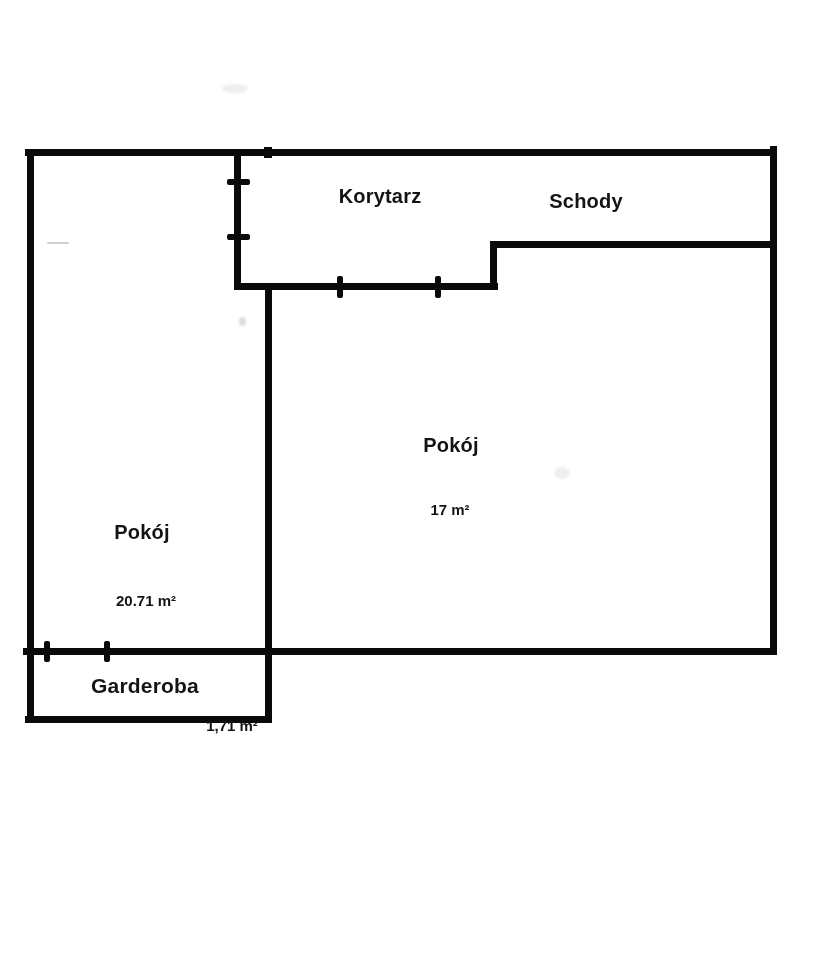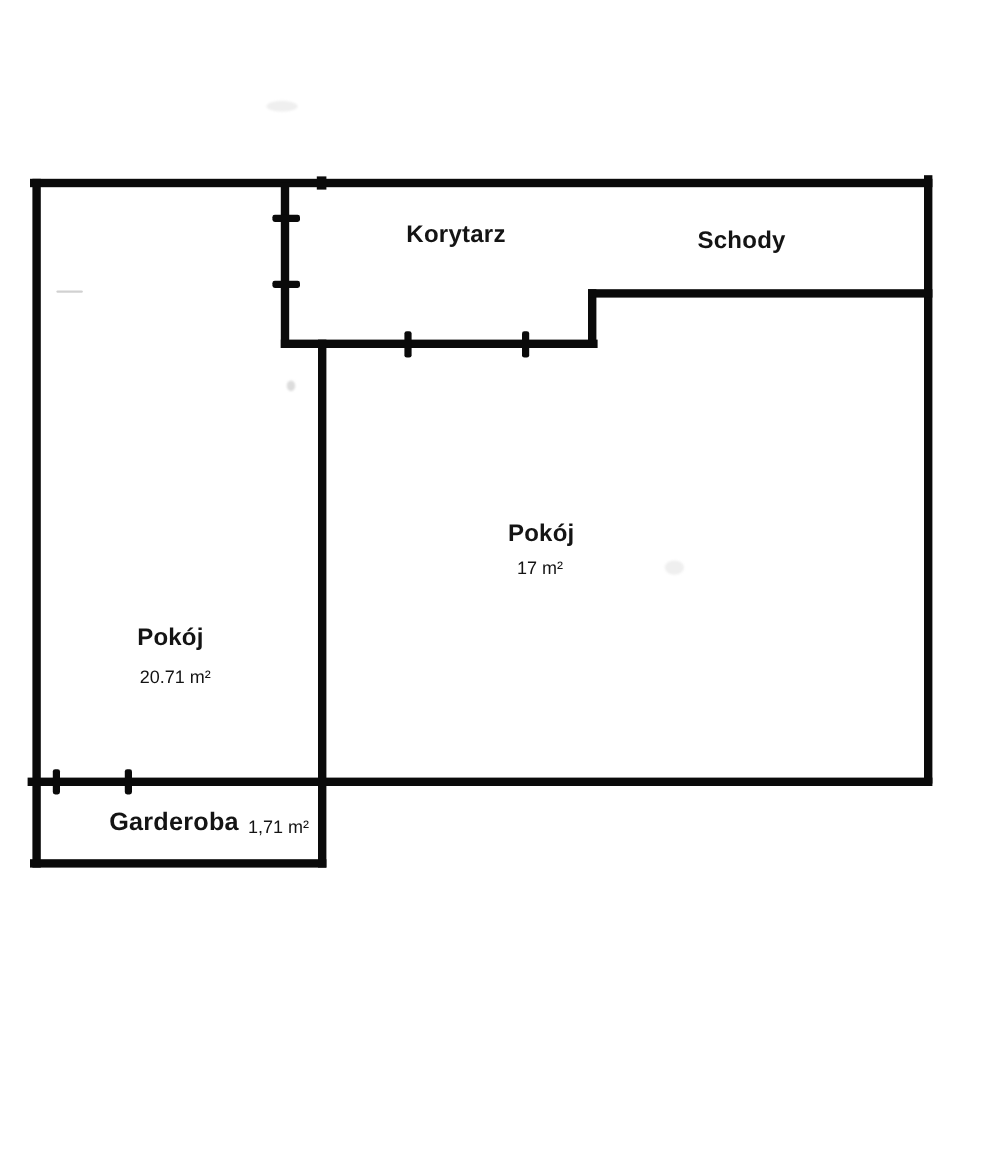--- a/index.html
+++ b/index.html
@@ -32,24 +32,25 @@
     transform: translate(-50%, -50%);
     font-weight: bold;
     font-size: 20px;
     color: var(--text, #141414);
     white-space: nowrap;
     letter-spacing: 0.2px;
   }
   .room-area {
     position: absolute;
     transform: translate(-50%, -50%);
-    font-weight: normal;
+    font-weight: bold;
     font-size: 15px;
     color: var(--text, #141414);
     white-space: nowrap;
+    margin-top: 35px;
   }
   .label-garderoba { font-size: 21px; text-align: center; }
   
   .artifact {
     position: absolute;
     pointer-events: none;
   }
   .artifact-dash {
     background: #c6c6c6;
     height: 2px;
@@ -88,21 +89,21 @@
 
   <div class="tick" style="left:227px; top:179px; width:23px; height:6px;"></div>
   <div class="tick" style="left:227px; top:234px; width:23px; height:6px;"></div>
   <div class="tick" style="left:337px; top:276px; width:6px; height:22px;"></div>
   <div class="tick" style="left:435px; top:276px; width:6px; height:22px;"></div>
   <div class="tick" style="left:44px; top:641px; width:6px; height:21px;"></div>
   <div class="tick" style="left:104px; top:641px; width:6px; height:21px;"></div>
 
   <div class="room-label" style="left:380px; top:196px;">Korytarz</div>
 
-  <div class="room-label" style="left:618px; top:201px;">Schody</div>
+  <div class="room-label" style="left:586px; top:201px;">Schody</div>
 
   <div class="room-label" style="left:451px; top:445px;">Pokój</div>
   <div class="room-area" style="left:450px; top:474px;">17 m²</div>
 
   <div class="room-label" style="left:142px; top:532px;">Pokój</div>
   <div class="room-area" style="left:146px; top:565px;">20.71 m²</div>
 
   <div class="room-label label-garderoba" style="left:145px; top:686px;">Garderoba</div>
   <div class="room-area" style="left:232px; top:690px;">1,71 m²</div>
 

